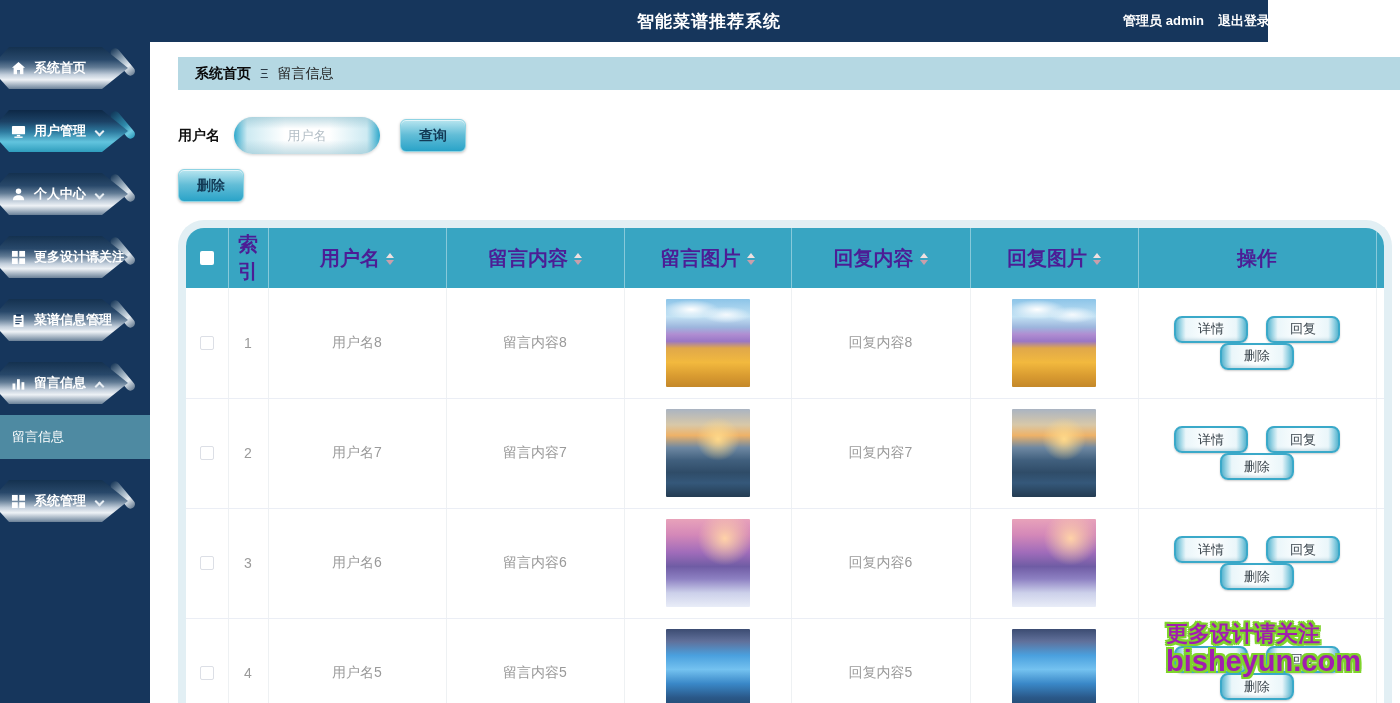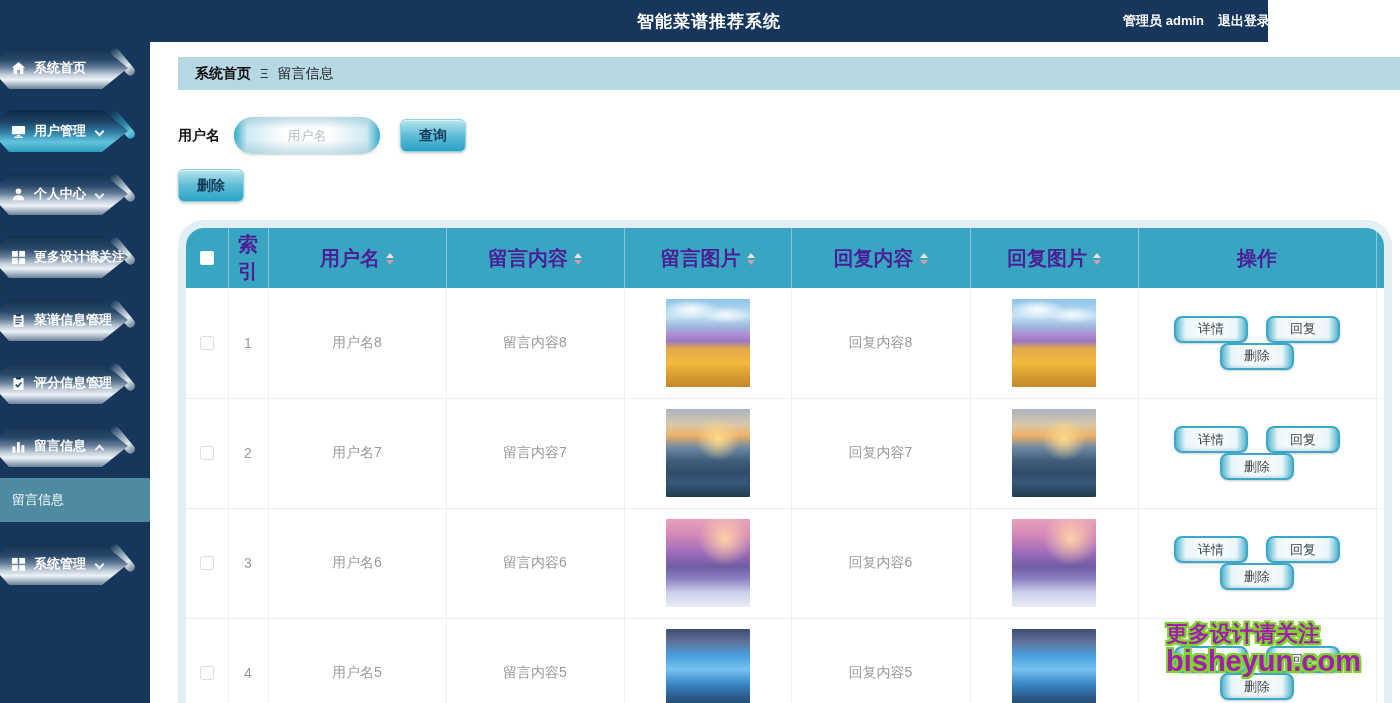--- a/index.html
+++ b/index.html
@@ -169,32 +169,20 @@
             <rect fill="#16365c" x="4.6" y="10.8" width="4.6" height="1.2"></rect>
           </svg>
         <span class="side-label">菜谱信息管理</span>
       </div>
       <span class="chev"></span>
     </div>
     <div class="side-item">
       <div class="tail"></div>
       <div class="banner">
         <svg class="sicon" viewBox="0 0 16 16">
-            <rect fill="#fff" x="2.6" y="2" width="10.8" height="13" rx="1"></rect>
-            <rect fill="#16365c" x="5.4" y="1" width="5.2" height="2.6" rx="0.6"></rect>
-            <path fill="none" stroke="#16365c" stroke-width="1.6" d="M5 9.2 7.2 11.4 11.2 6.8"></path>
-          </svg>
-        <span class="side-label">评分信息管理</span>
-      </div>
-      <span class="chev"></span>
-    </div>
-    <div class="side-item">
-      <div class="tail"></div>
-      <div class="banner">
-        <svg class="sicon" viewBox="0 0 16 16">
             <rect fill="#fff" x="1.6" y="8" width="3" height="6.6"></rect>
             <rect fill="#fff" x="6.4" y="3.4" width="3" height="11.2"></rect>
             <rect fill="#fff" x="11.2" y="6.6" width="3" height="8"></rect>
           </svg>
         <span class="side-label">留言信息</span>
       </div>
       <span class="chev up"></span>
     </div>
     <div class="submenu">
       <span>留言信息</span>

